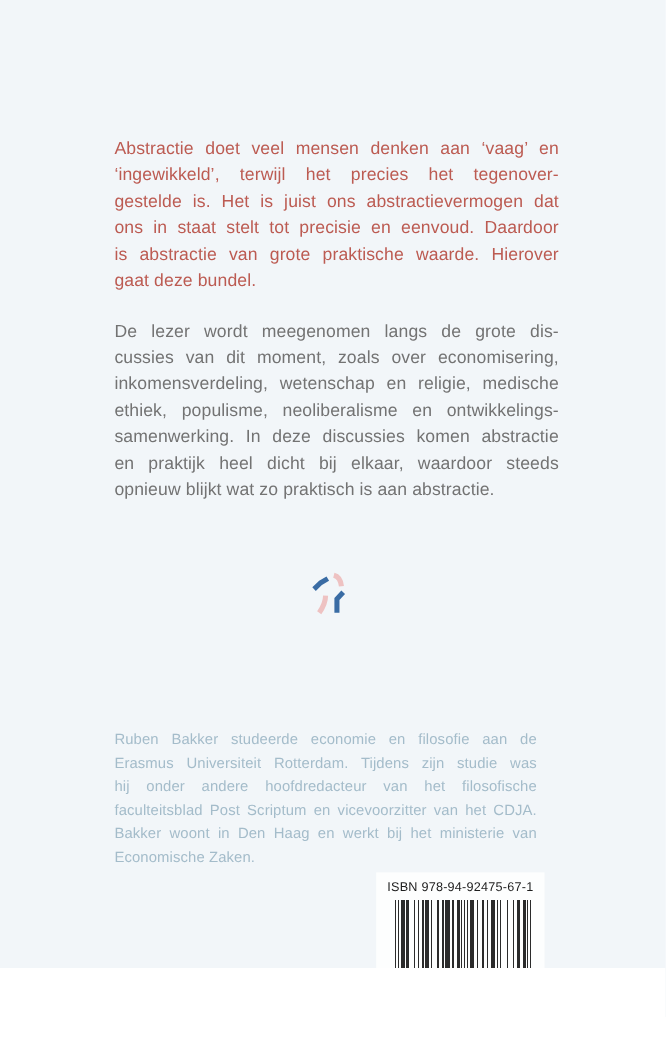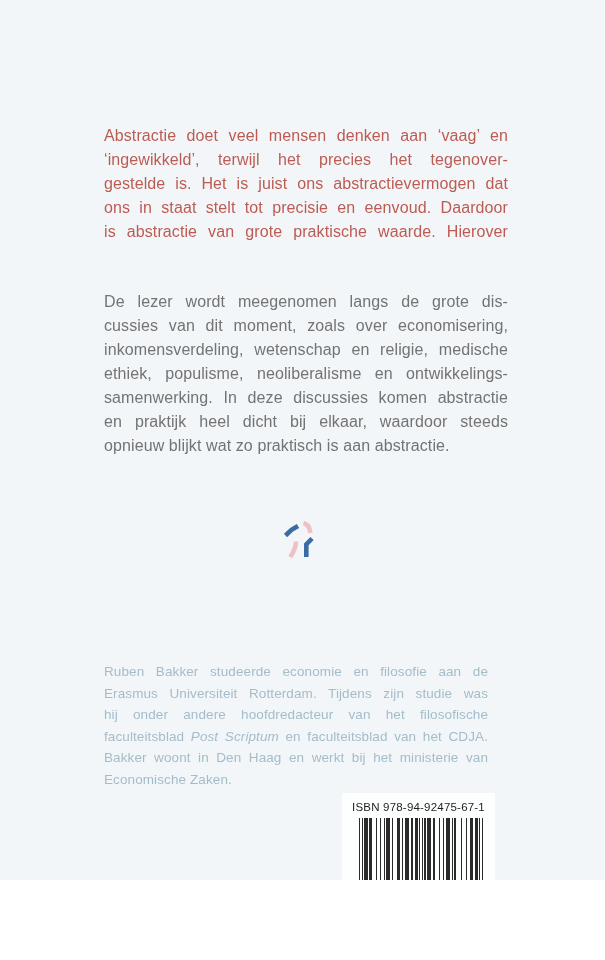--- a/index.html
+++ b/index.html
@@ -25,21 +25,21 @@
     left:284px; top:521px;
     overflow:visible;
   }
   .logo path { fill:none; stroke-linecap:butt; }
   .bio {
     position:absolute;
     left:104px; top:661px; width:384px;
     font-size:13.5px; line-height:21.5px;
     letter-spacing:0.1px;
   }
-  .bio .italic { font-style:italic; }
+  .bio .italic { }
   .barcode-box {
     position:absolute;
     left:342px; top:793px;
     width:153px; height:126px;
     background:#fdfefe;
     text-decoration:underline;
   }
   .isbn-label {
     position:absolute;
     top:8px; left:0; width:100%;
@@ -65,20 +65,21 @@
 <body>
 
 <div class="page" style="background: rgb(242, 246, 249);">
 
   <div class="synopsis p1" style="color: rgb(188, 91, 82);">
     <div class="jline">Abstractie doet veel mensen denken aan ‘vaag’ en</div>
     <div class="jline">‘ingewikkeld’, terwijl het precies het tegenover-</div>
     <div class="jline">gestelde is. Het is juist ons abstractievermogen dat</div>
     <div class="jline">ons in staat stelt tot precisie en eenvoud. Daardoor</div>
     <div class="jline">is abstractie van grote praktische waarde. Hierover</div>
+    <div class="jline last">gaat deze bundel.</div>
   </div>
 
   <div class="synopsis p2" style="color: #737373;">
     <div class="jline">De lezer wordt meegenomen langs de grote dis-</div>
     <div class="jline">cussies van dit moment, zoals over economisering,</div>
     <div class="jline">inkomensverdeling, wetenschap en religie, medische</div>
     <div class="jline">ethiek, populisme, neoliberalisme en ontwikkelings-</div>
     <div class="jline">samenwerking. In deze discussies komen abstractie</div>
     <div class="jline">en praktijk heel dicht bij elkaar, waardoor steeds</div>
     <div class="jline last">opnieuw blijkt wat zo praktisch is aan abstractie.</div>
@@ -88,21 +89,21 @@
     <path d="M 1.5,14.5 L 7.5,8.8 L 14,5" stroke-width="4.6" stroke="#3a6ca4"></path>
     <path d="M 19.5,2 Q 25.5,3.5 26.4,12" stroke-width="4.6" stroke="#eec2c2"></path>
     <path d="M 12,20.5 Q 11.9,28 6.2,36" stroke-width="4.6" stroke="#eec2c2"></path>
     <path d="M 28,17.5 L 22.3,23.5 L 22.3,36" stroke-width="4.6" stroke="#3a6ca4"></path>
   </svg>
 
   <div class="bio" style="color: rgb(164, 188, 202);">
     <div class="jline">Ruben Bakker studeerde economie en filosofie aan de</div>
     <div class="jline">Erasmus Universiteit Rotterdam. Tijdens zijn studie was</div>
     <div class="jline">hij onder andere hoofdredacteur van het filosofische</div>
-    <div class="jline"><span>faculteitsblad </span><span class="italic">Post Scriptum</span><span> en faculteitsblad van het CDJA.</span></div>
+    <div class="jline"><span>faculteitsblad </span><span class="italic">Post Scriptum</span><span> en vicevoorzitter van het CDJA.</span></div>
     <div class="jline">Bakker woont in Den Haag en werkt bij het ministerie van</div>
     <div class="jline last">Economische Zaken.</div>
   </div>
 
   <div class="barcode-box">
     <div class="isbn-label">ISBN 978-94-92475-67-1</div>
     <div class="bars"><svg width="124" height="94" shape-rendering="crispEdges">
           <rect x="0.00" y="0" width="1.36" height="94" fill="#2b2b2b"></rect>
           <rect x="2.61" y="0" width="1.36" height="94" fill="#2b2b2b"></rect>
           <rect x="5.22" y="0" width="1.36" height="85" fill="#2b2b2b"></rect>

